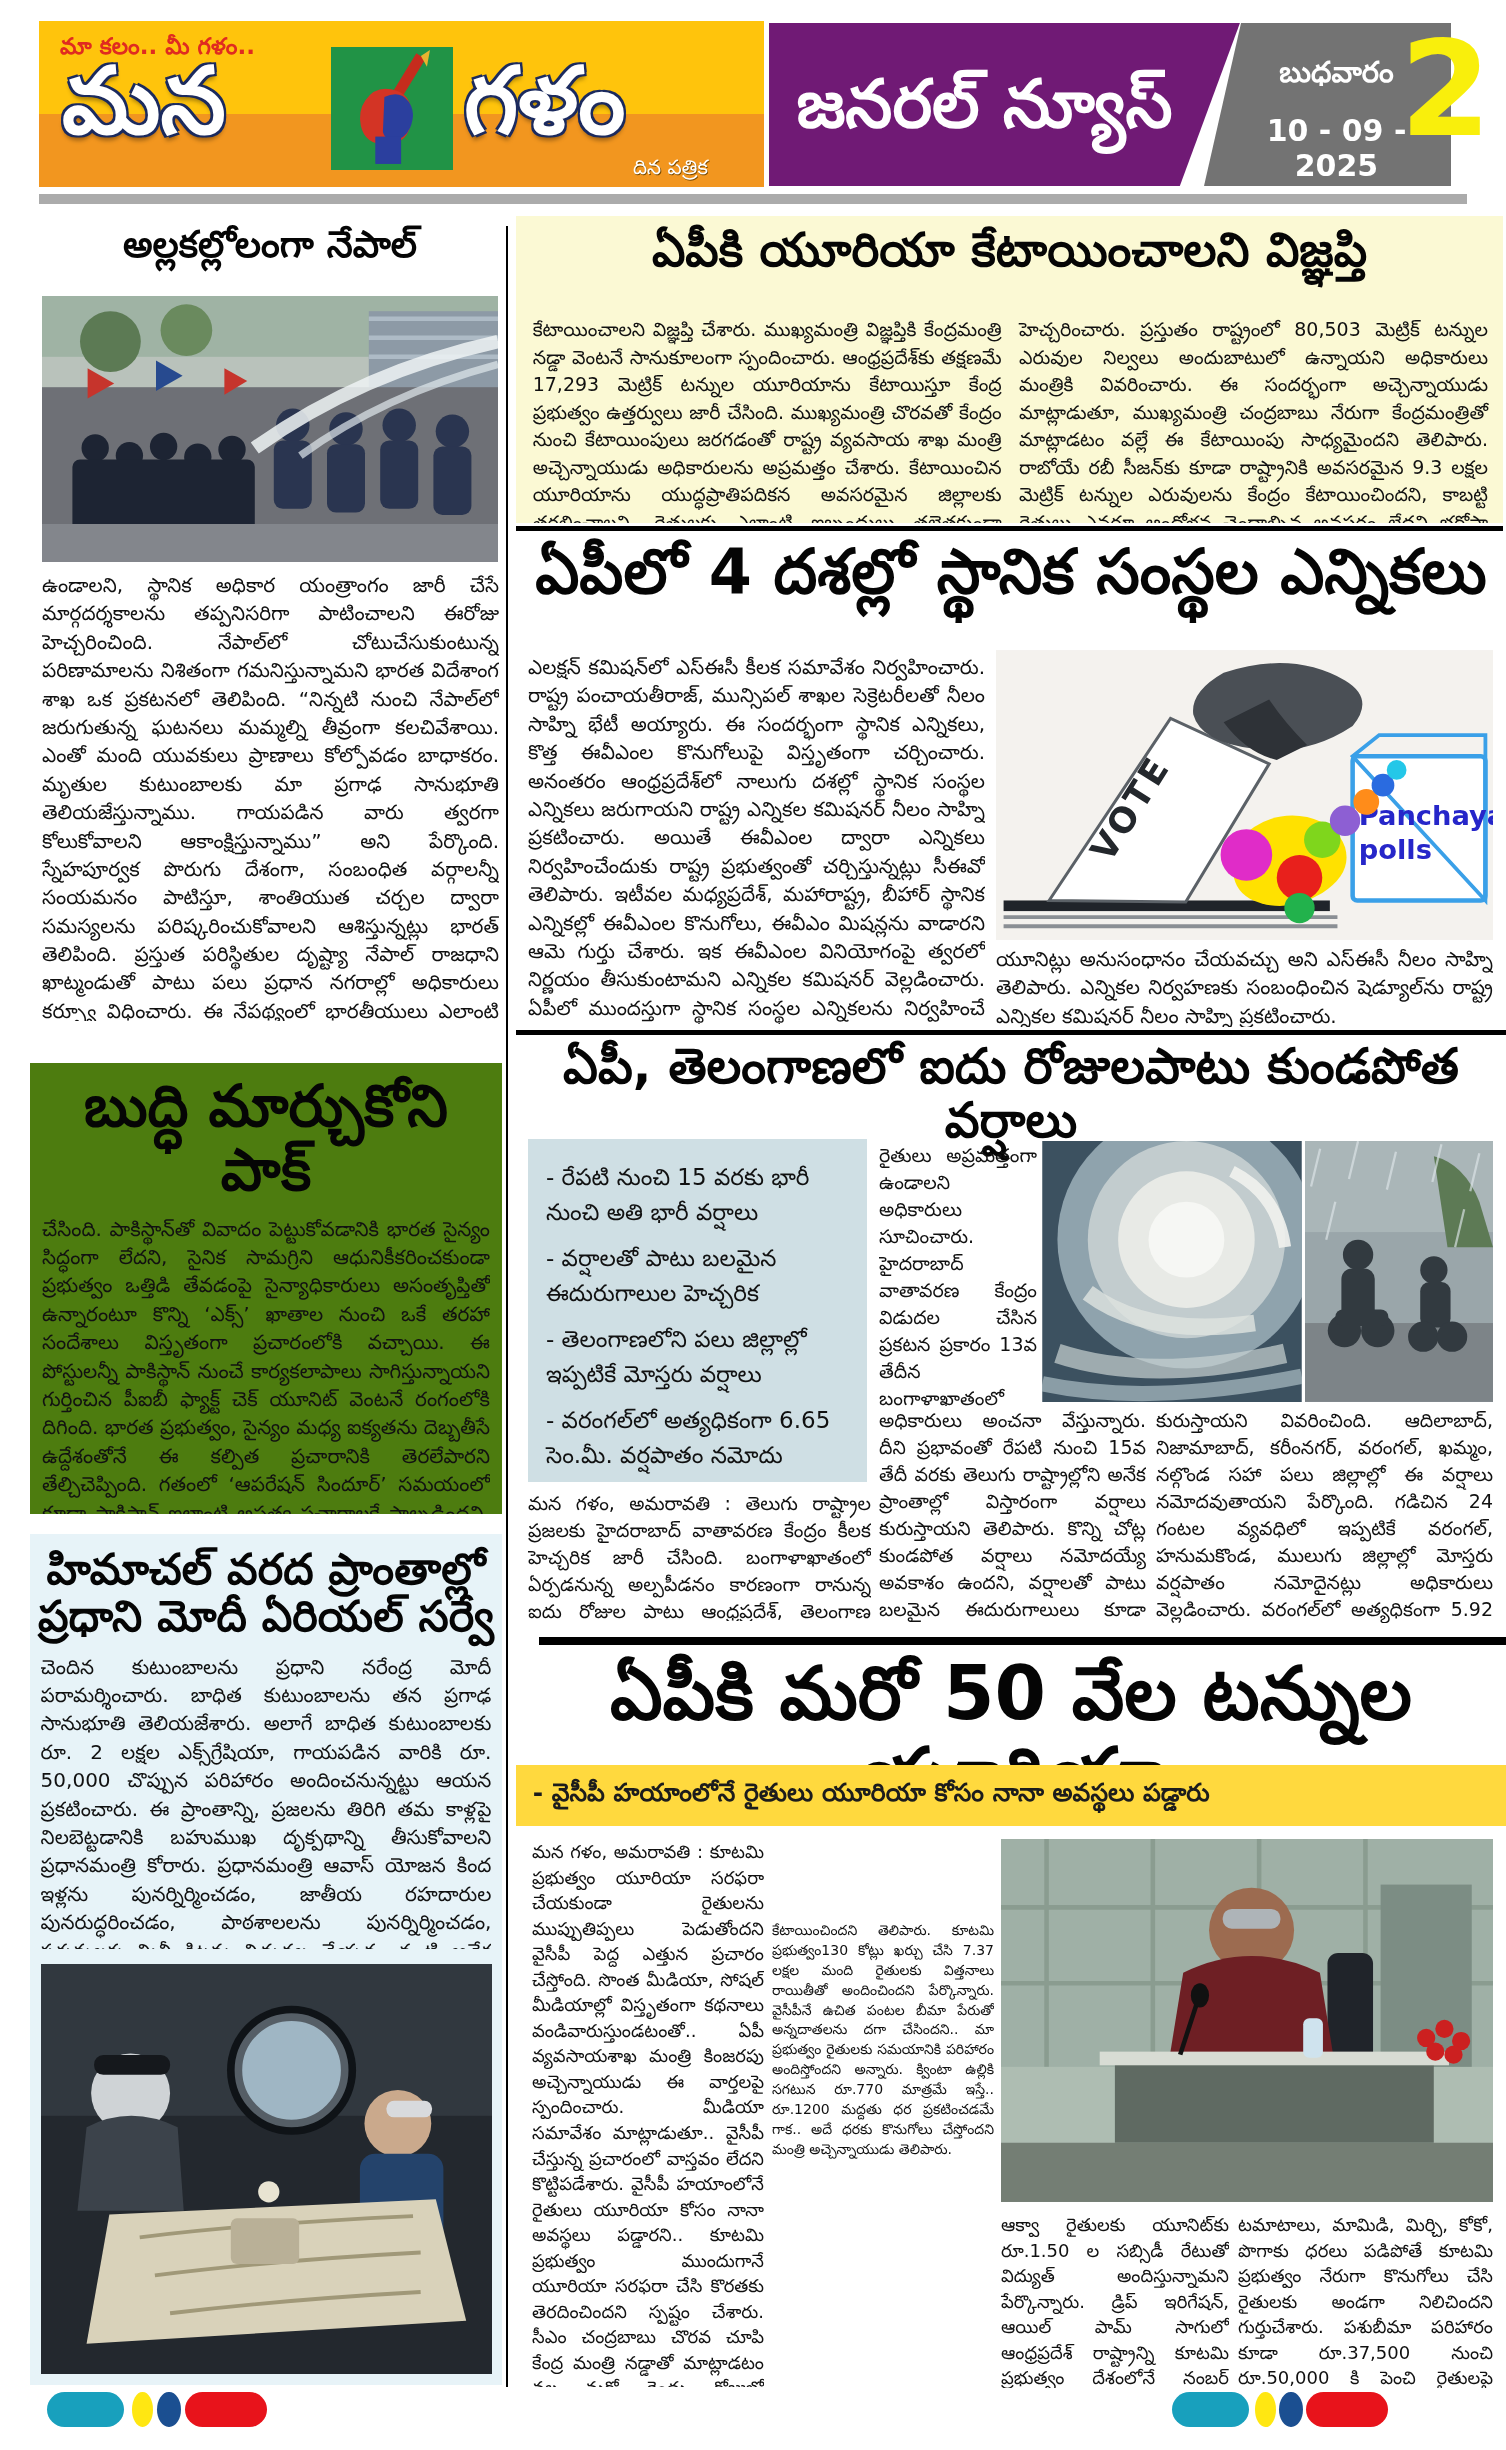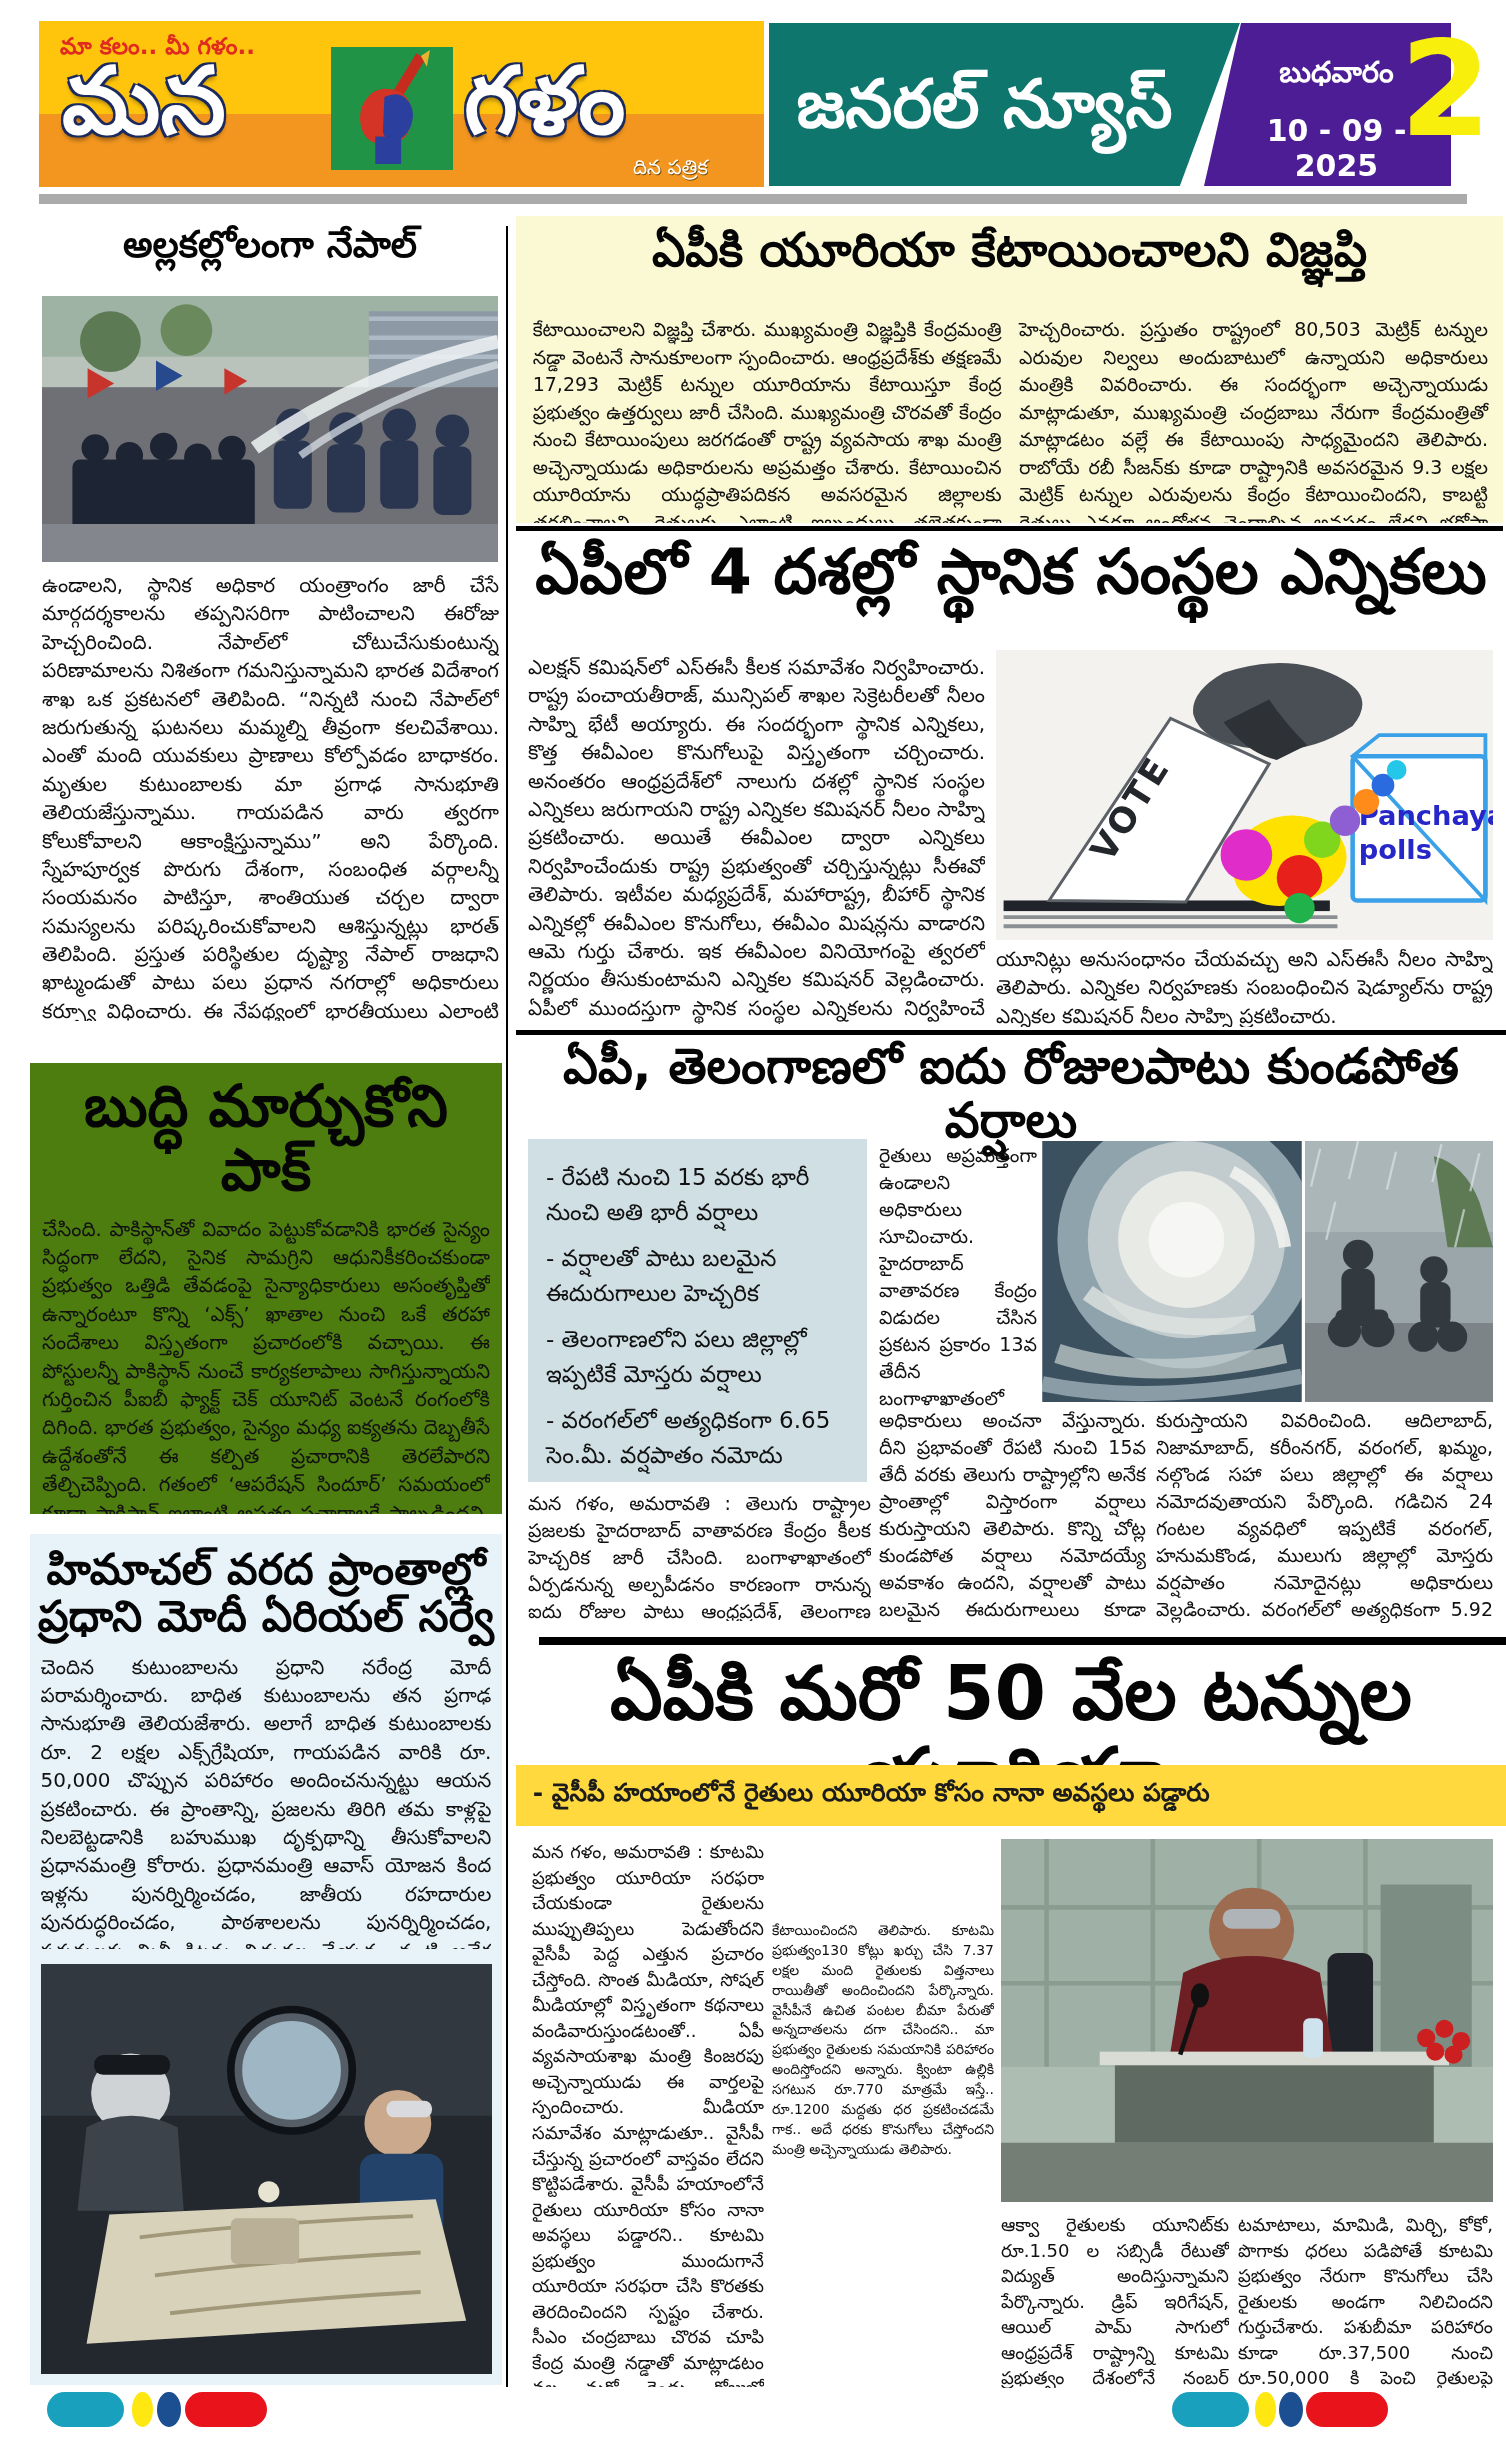--- a/index.html
+++ b/index.html
@@ -12,24 +12,24 @@
   
   #logo-box{left:39px;top:21px;width:725px;height:166px;
      background:linear-gradient(180deg,#ffc40c 0 56%,#f2961f 56% 100%);}
   #logo-tagline{left:21px;top:12px;font-size:23px;font-weight:bold;color:#e02b20;}
   #logo-mana{left:23px;top:26px;font-size:93px;font-weight:bold;color:#fff;
      text-shadow:2.3px 2.3px 0 #1b2a5e,-2.3px -2.3px 0 #1b2a5e,2.3px -2.3px 0 #1b2a5e,-2.3px 2.3px 0 #1b2a5e,0 4.6px 4.6px rgba(0,0,0,.35);}
   #logo-green{left:292px;top:26px;width:122px;height:123px;background:#219346;}
   #logo-galam{left:425px;top:26px;font-size:93px;font-weight:bold;color:#fff;
      text-shadow:2.3px 2.3px 0 #1b2a5e,-2.3px -2.3px 0 #1b2a5e,2.3px -2.3px 0 #1b2a5e,-2.3px 2.3px 0 #1b2a5e,0 4.6px 4.6px rgba(0,0,0,.35);}
   #logo-sub{left:594px;top:134px;font-size:20px;font-weight:normal;color:#fff;text-shadow:0.8px 0.8px 0 #7a4b00;}
-  #section-box{left:769px;top:23px;width:501px;height:163px;background:#0f766e;
+  #section-box{left:769px;top:23px;width:501px;height:163px;background:#701a75;
      clip-path:polygon(0 0,94% 0,82% 100%,0 100%);display:flex;align-items:center;}
   #section-label{width:86%;text-align:center;font-size:67px;font-weight:bold;color:#ffffff;line-height:1;}
-  #date-box{left:1204px;top:23px;width:247px;height:163px;background:#4c1d95;
+  #date-box{left:1204px;top:23px;width:247px;height:163px;background:#737373;
      clip-path:polygon(15% 0,100% 0,100% 100%,0 100%);color:#fff;text-align:center;}
   #day-label{position:absolute;left:30px;top:32px;width:205px;font-size:29px;font-weight:bold;}
   #date-label{position:absolute;left:30px;top:90px;width:205px;font-size:30px;font-weight:bold;}
   #page-number{left:1396px;top:1.5px;width:99px;font-size:131px;font-weight:bold;color:#f9ef0c;text-align:center;line-height:1.35;}
   #gray-stripe{left:39px;top:194px;width:1428px;height:10px;background:#ababab;}
   #v-divider{left:506px;top:226px;width:2.3px;height:2161px;background:#000;}
   
   #nepal-headline{left:42px;top:225px;width:456px;font-size:37px;}
   #nepal-photo{left:42px;top:296px;width:456px;height:266px;overflow:hidden;}
   #nepal-body{left:42px;top:571px;width:457px;height:450px;font-size:20px;}

